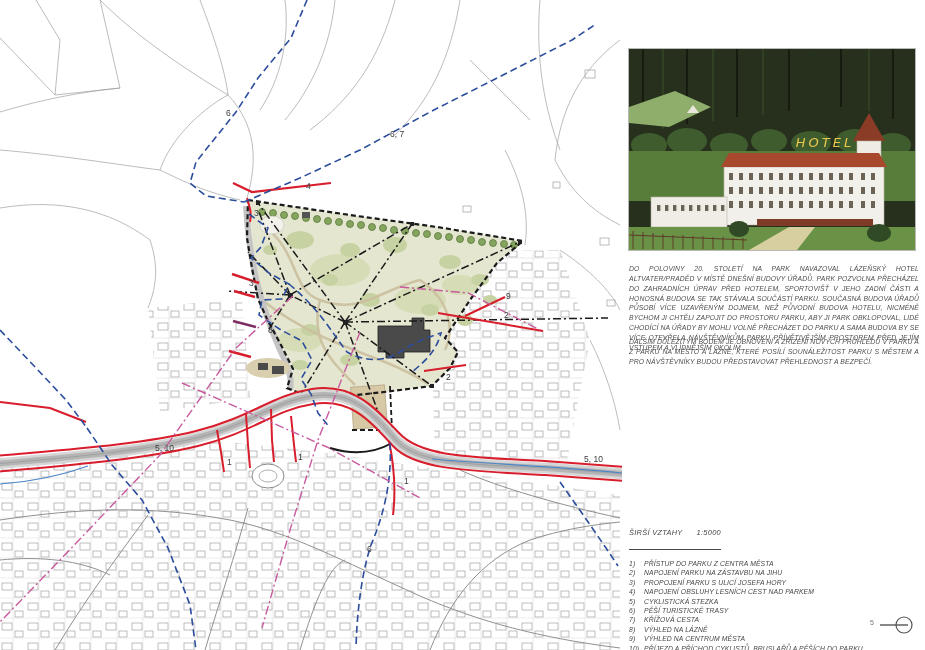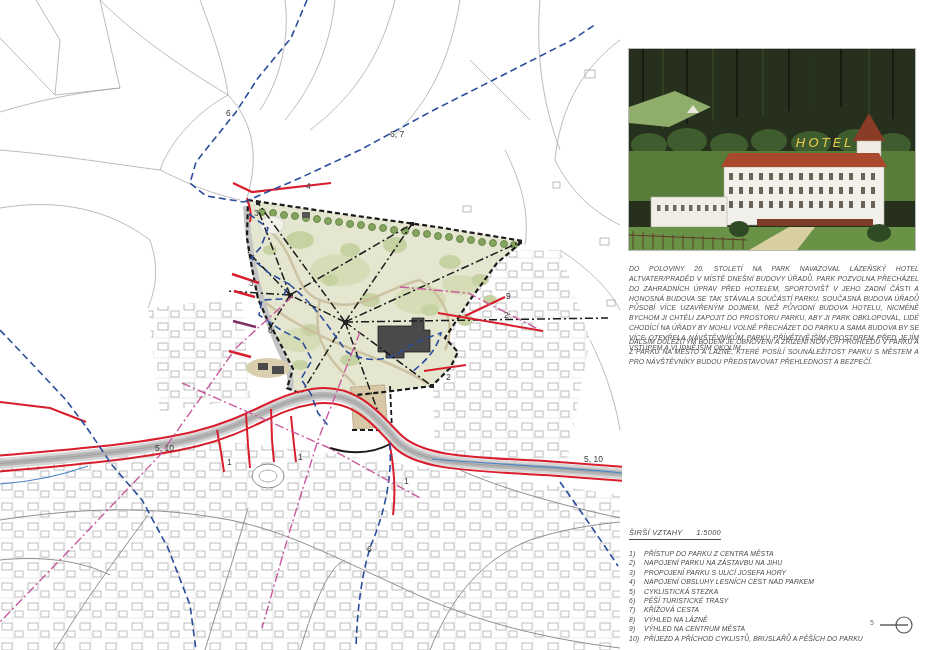--- a/index.html
+++ b/index.html
@@ -6,21 +6,21 @@
   body{width:925px;height:650px;background:#ffffff;font-family:"Liberation Sans",sans-serif;overflow:hidden;}
   .page{position:relative;width:925px;height:650px;background:#ffffff;}
   .map-wrap{position:absolute;left:0;top:0;width:622px;height:650px;}
   .panel{position:absolute;left:628px;top:16px;width:292px;height:650px;font-style:italic;}
   .photo{position:absolute;left:0;top:32px;width:288px;height:203px;border:1px solid #b9b9b9;box-sizing:border-box;}
   .photo svg{display:block;}
   .para{position:absolute;left:1px;width:290px;font-size:6.8px;line-height:1.45;color:#4d4d4d;letter-spacing:.1px;text-align:justify;}
   .para1{top:248px;}
   .para2{top:321px;}
   .legend{position:absolute;left:1px;top:505px;width:291px;color:#474747;}
-  .legend-title{display:inline-block;border-bottom:1px solid #474747;padding-bottom:2px;font-size:7.4px;letter-spacing:.3px;}
+  .legend-title{display:inline-block;border-bottom:1px solid #474747;padding-bottom:12px;font-size:7.4px;letter-spacing:.3px;}
   .legend-title .scale{margin-left:14px;}
   .legend-items{margin-top:9px;}
   .legend-row{display:flex;font-size:6.8px;line-height:9.4px;letter-spacing:.1px;}
   .legend-row .num{width:15px;flex:none;}
   .legend-lines{margin-top:8px;}
   .legend-line-row{display:flex;align-items:center;height:20px;}
   .legend-line-row svg{flex:none;margin-right:14px;}
   .legend-line-row .lbl{font-size:6.8px;letter-spacing:.1px;}
   .footer{position:absolute;left:864px;top:610px;width:56px;height:30px;}
   .footer .pg{position:absolute;right:46px;top:9px;font-size:7px;color:#777;}

